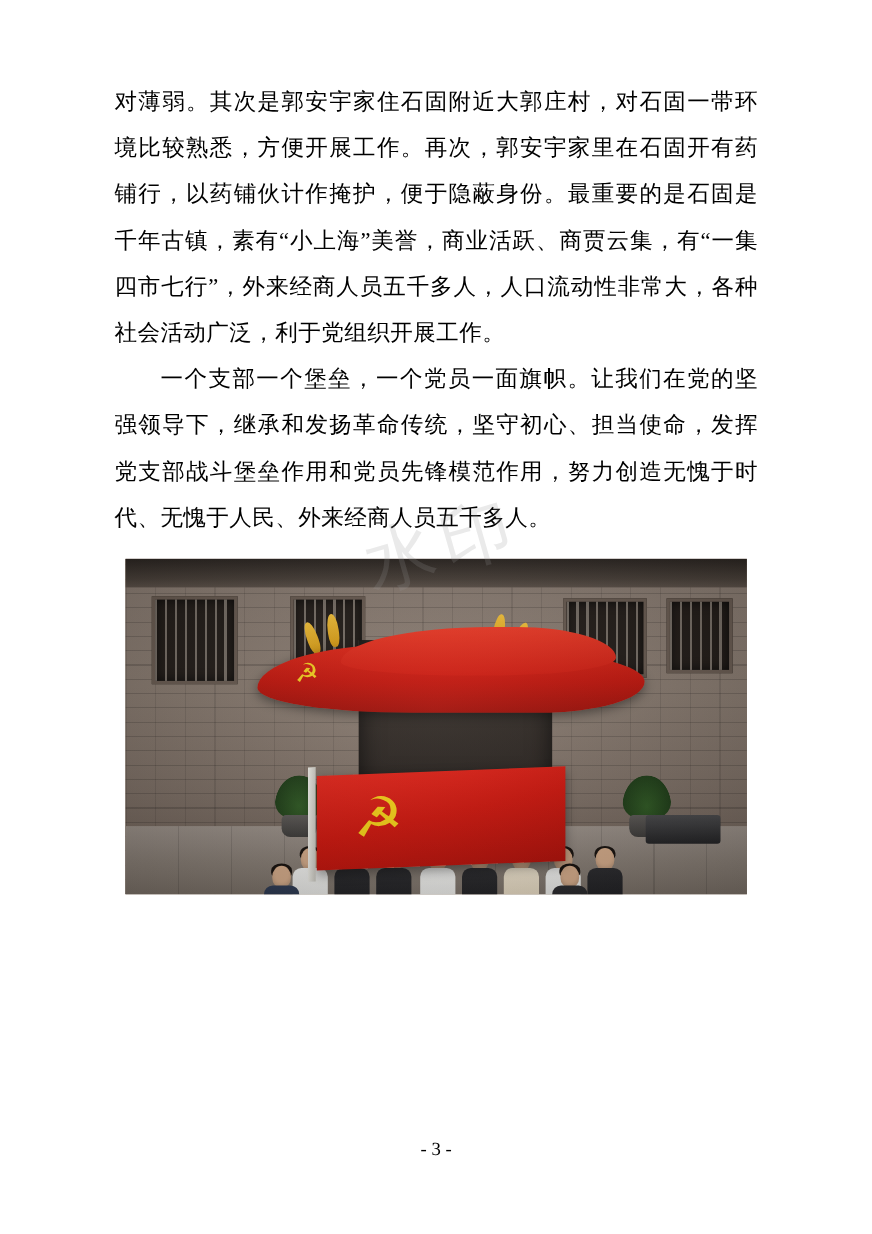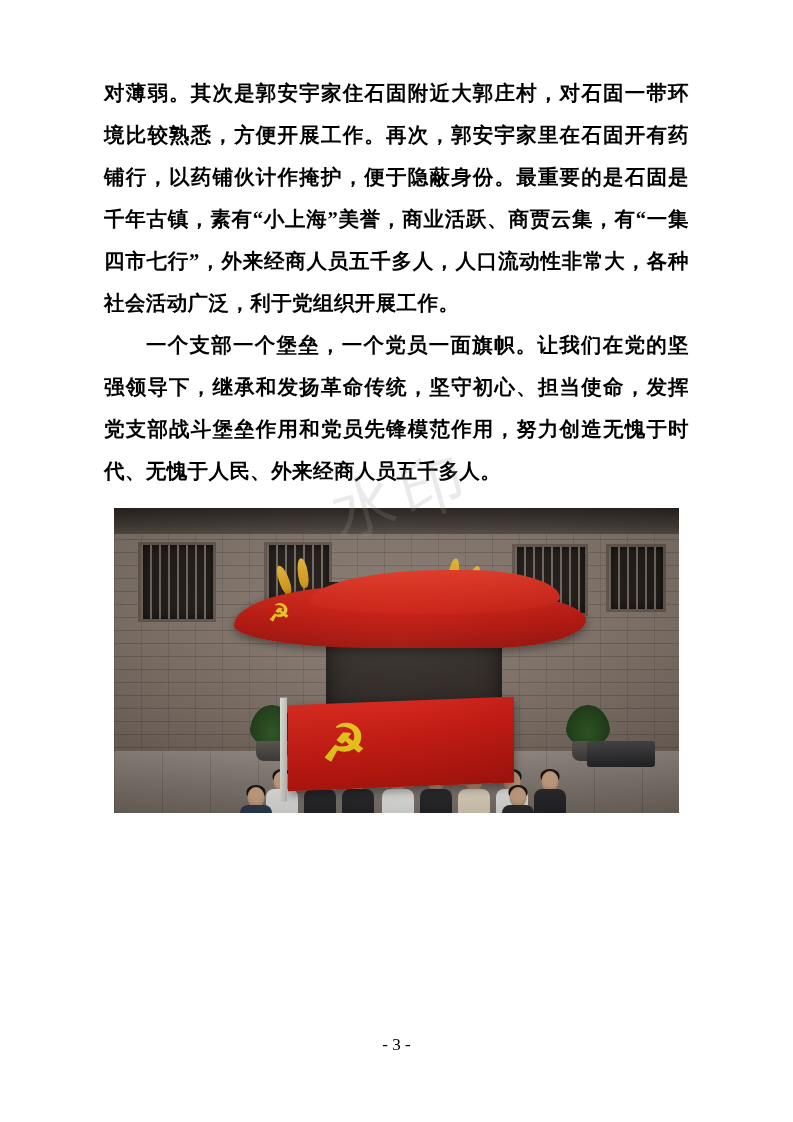--- a/index.html
+++ b/index.html
@@ -19,21 +19,20 @@
     position: absolute;
     inset: 0;
     background: #ffffff;
   }
 
   .page-body {
     position: absolute;
     left: 104px;
     top: 72px;
     width: 585px;
-    font-weight: bold;
   }
 
   .para {
     font-size: 20.5px;
     line-height: 42px;
     color: #000000;
     text-align: justify;
     text-justify: inter-ideograph;
     letter-spacing: 0.4px;
     margin: 0;

